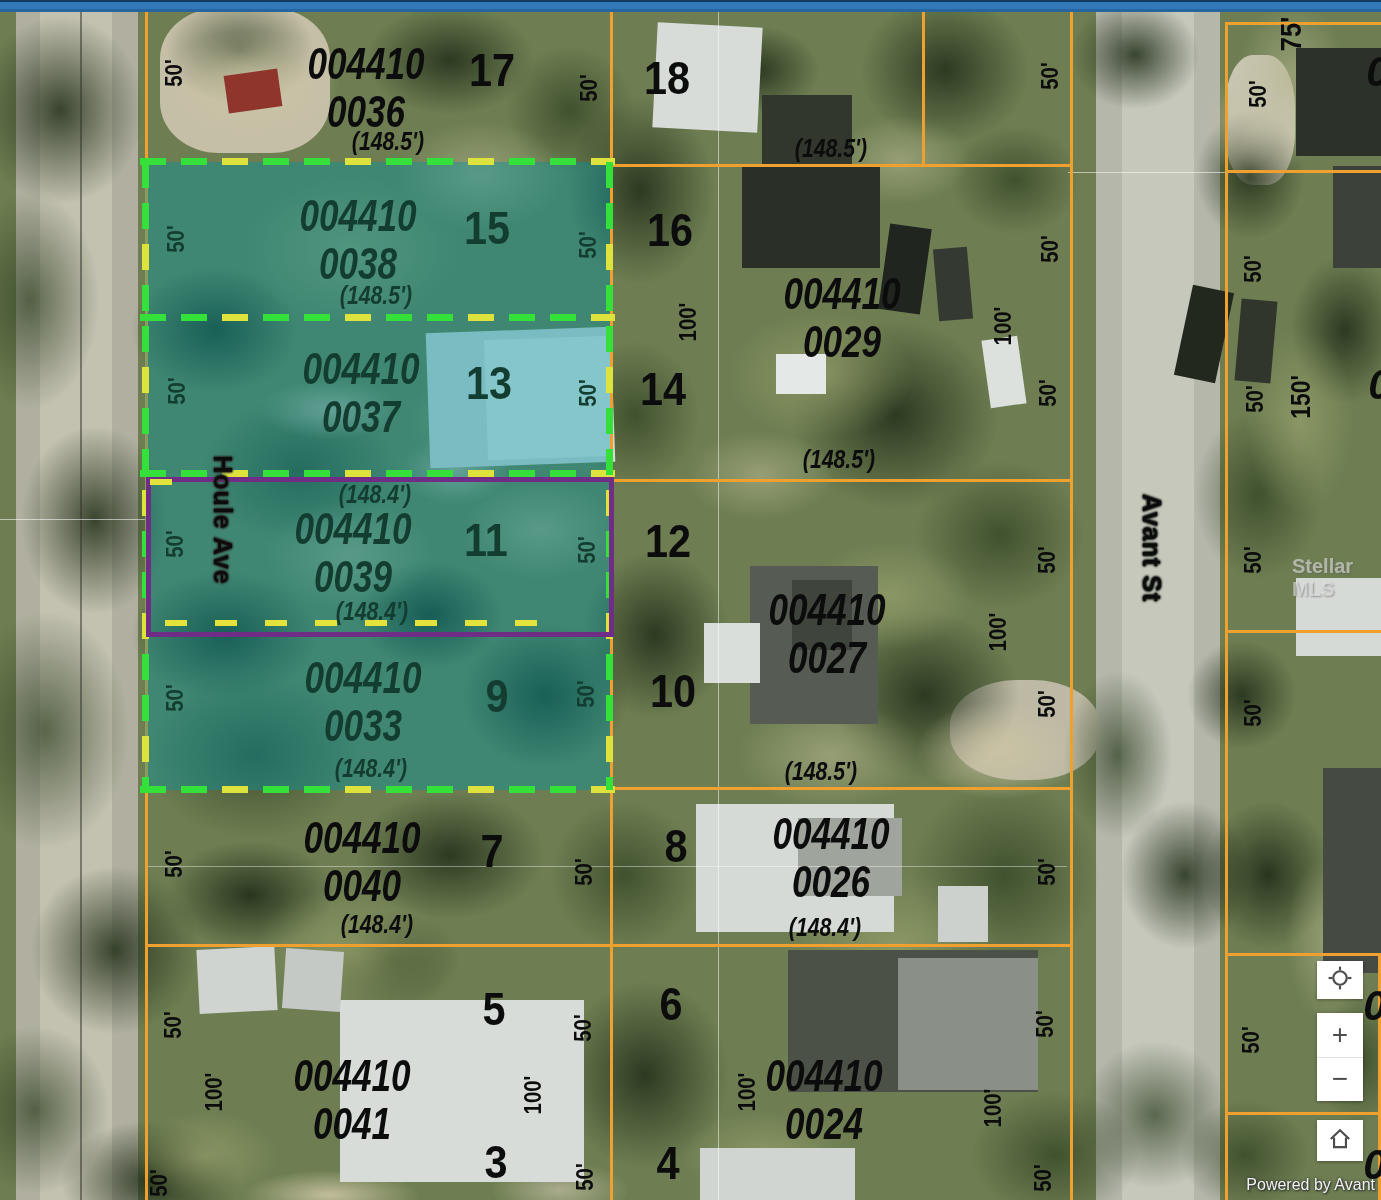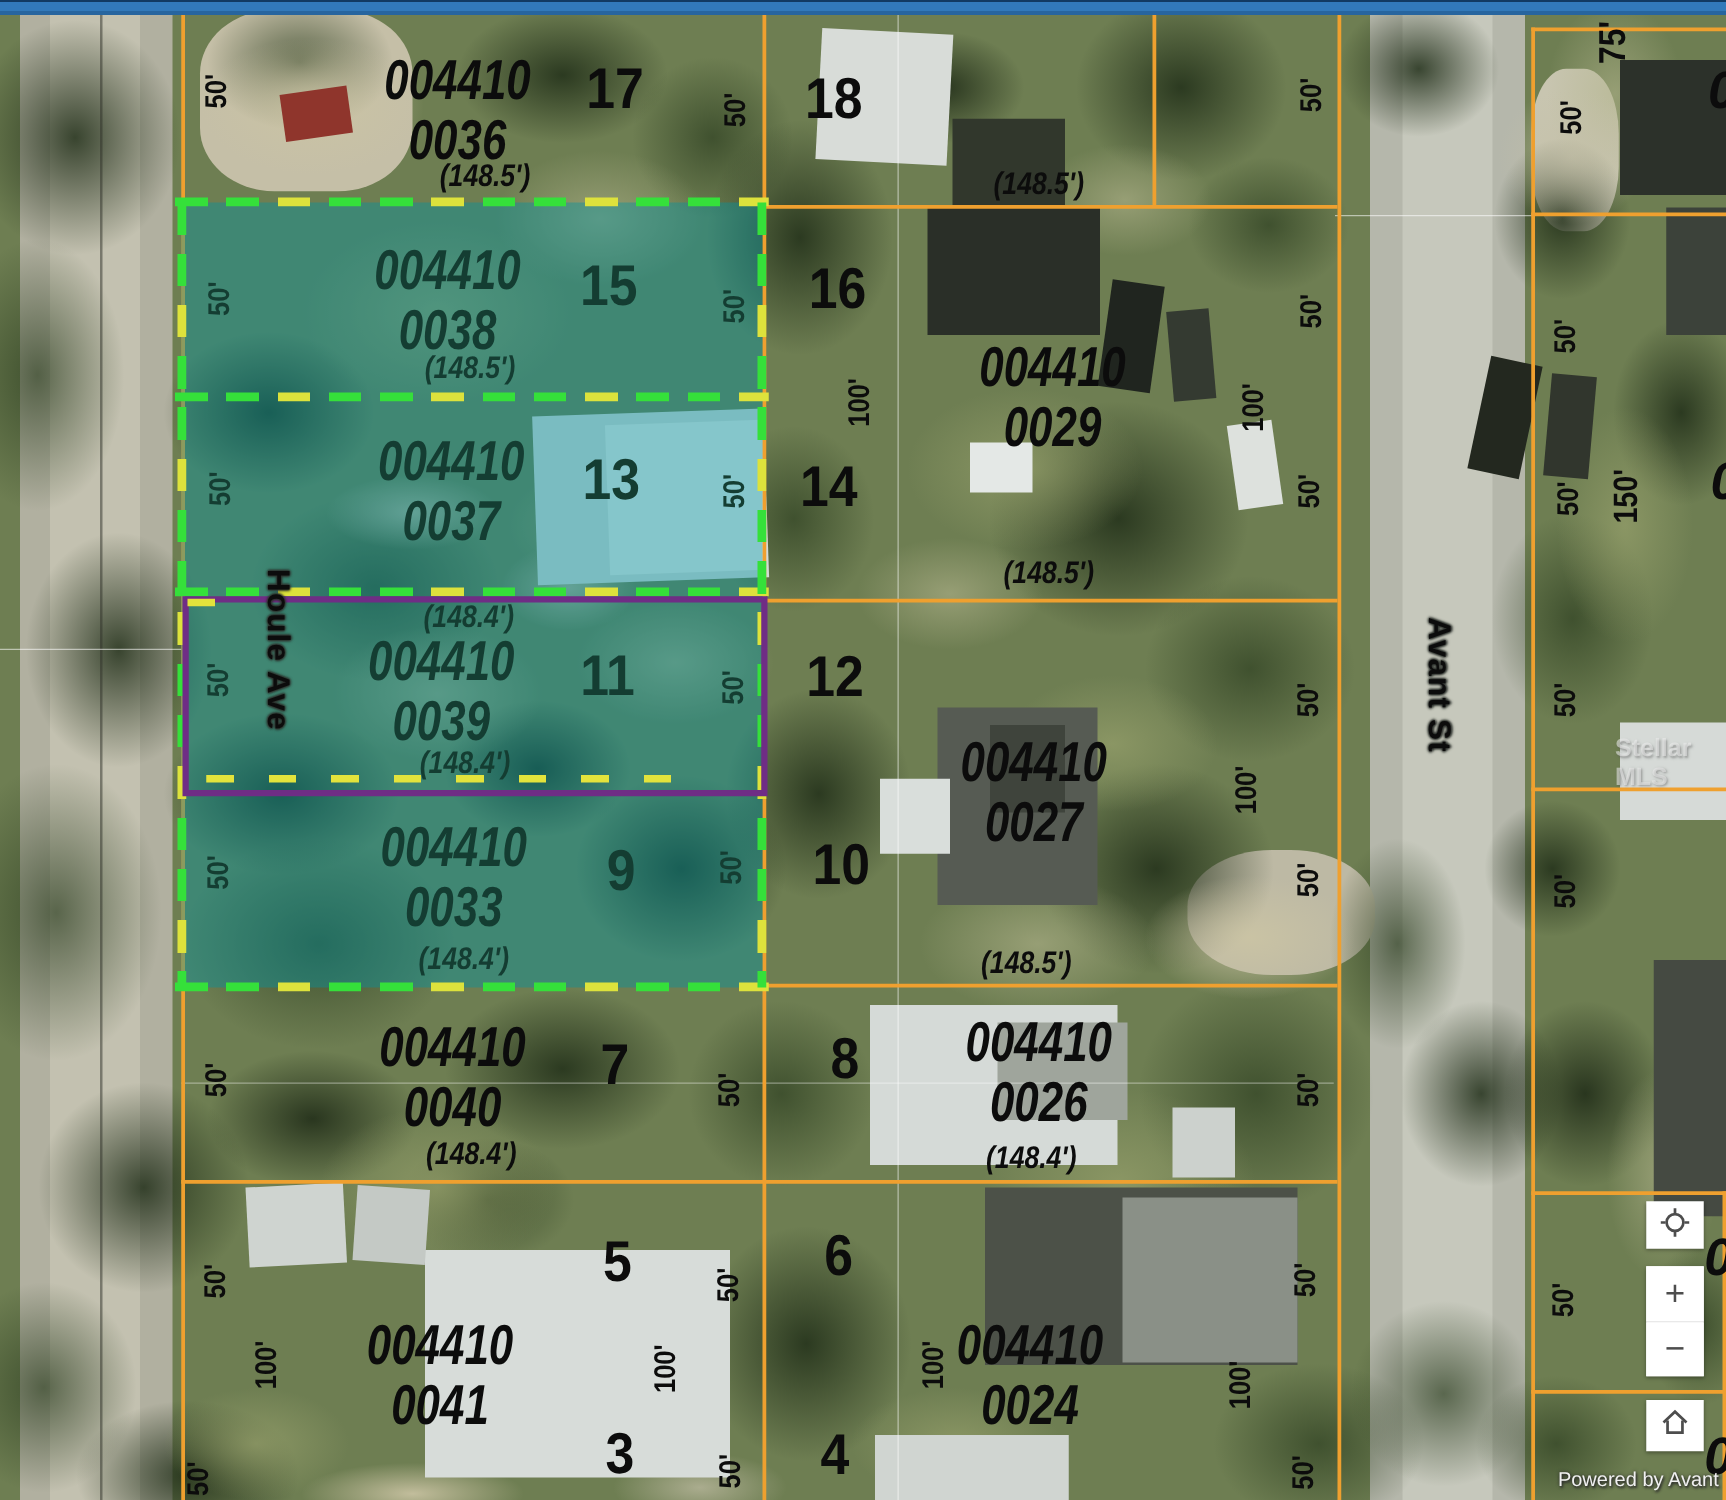--- a/index.html
+++ b/index.html
@@ -31,21 +31,21 @@
     transform:translate(-50%,-50%) scaleX(0.78);}
   .frontage{font-style:italic;font-weight:bold;font-size:25px;
     transform:translate(-50%,-50%) scaleX(0.85);}
   .lot{font-size:46px;font-weight:600;transform:translate(-50%,-50%) scaleX(0.9);}
   .dim{font-weight:bold;font-size:24px;
     transform:translate(-50%,-50%) rotate(-90deg) scaleX(0.85);}
   .partial{font-style:italic;font-weight:bold;font-size:42px;color:#0c0c0c;}
   .street{font-weight:bold;font-size:25px;color:#f2f4ee;letter-spacing:1px;
     text-shadow:0 1px 2px rgba(45,50,45,.9),0 -1px 2px rgba(45,50,45,.9),1px 0 2px rgba(45,50,45,.9),-1px 0 2px rgba(45,50,45,.9);
     transform:translate(-50%,-50%) rotate(90deg);}
-  .watermark{position:absolute;left:1292px;top:588px;font-size:20px;font-weight:bold;
+  .watermark{position:absolute;left:1292px;top:555px;font-size:20px;font-weight:bold;
     color:rgba(238,238,238,0.55);text-shadow:1px 1px 2px rgba(90,90,90,0.5);}
   
   .topbar{position:absolute;left:0;top:0;width:100%;height:12px;
     background:linear-gradient(180deg,#123a62 0 2px,#3279ba 2px 9px,#27659f 9px 12px);}
   .ctrl{position:absolute;width:46px;background:#fff;display:flex;align-items:center;
     justify-content:center;box-shadow:0 1px 3px rgba(0,0,0,0.35);cursor:pointer;}
   .ctrl.locate{left:1317px;top:961px;height:38px;}
   .zoom-panel{position:absolute;left:1317px;top:1013px;width:46px;height:88px;
     background:#fff;box-shadow:0 1px 3px rgba(0,0,0,0.35);display:flex;
     flex-direction:column;}

